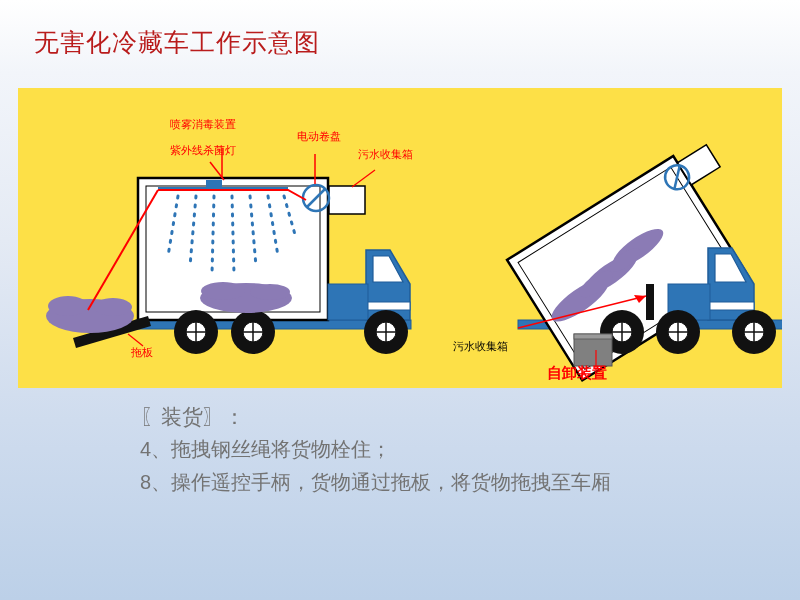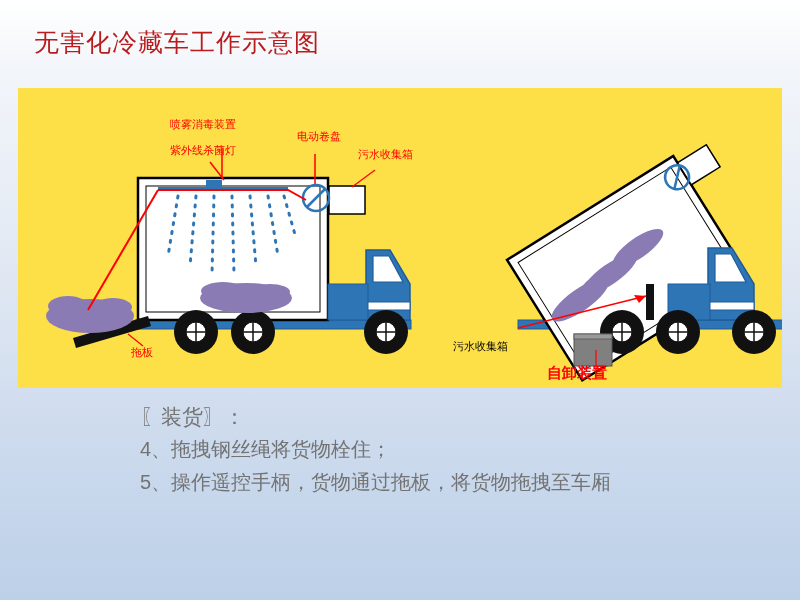--- a/index.html
+++ b/index.html
@@ -237,16 +237,16 @@
   <div class="anno" style="left:113px; top:258px;">拖板</div>
 
   <div class="anno black" style="left:435px; top:252px;">污水收集箱</div>
 
   <div class="anno big" style="left:529px; top:278px;">自卸装置</div>
 </div>
 
 <div class="instructions">
   <div class="line head">〖装货〗：</div>
   <div class="line">4、拖拽钢丝绳将货物栓住；</div>
-  <div class="line">5、操作遥控手柄，货物通过拖板，将货物拖拽至车厢</div>
+  <div class="line">8、操作遥控手柄，货物通过拖板，将货物拖拽至车厢</div>
 </div>
 
 <div class="corner-mark"></div>
 
 </body></html>

